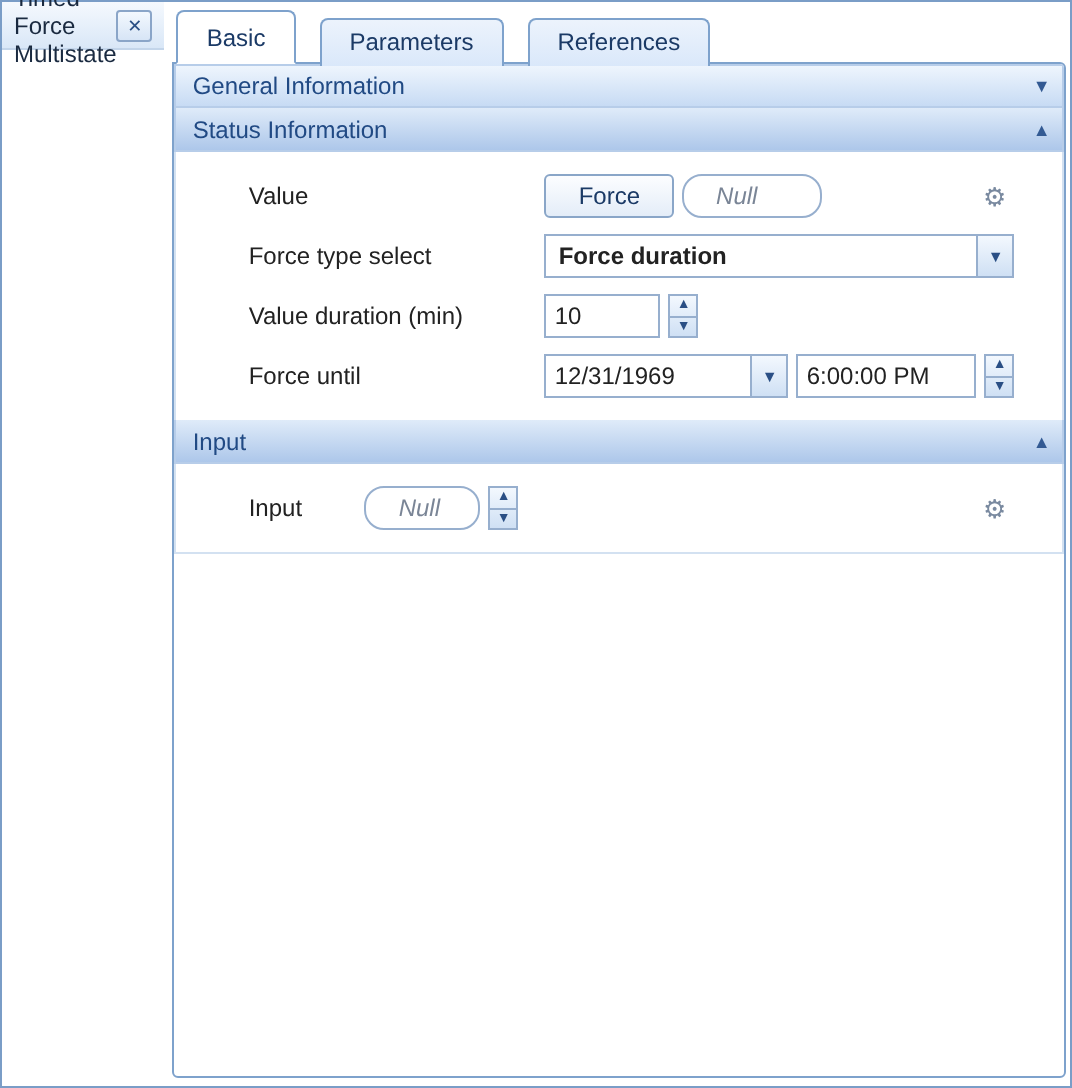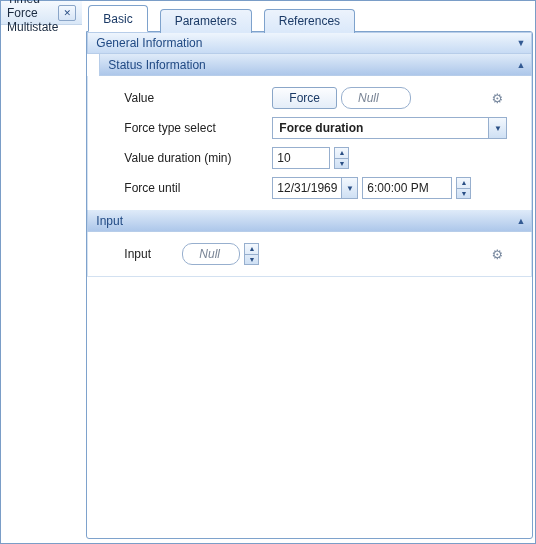--- a/index.html
+++ b/index.html
@@ -97,21 +97,20 @@
   }
   .section-header .chev {
     position: absolute;
     right: 6px; top: 50%;
     transform: translateY(-50%);
     font-size: 9px;
     color: #335a93;
   }
   .section-headers-block .section-header + .section-header {
     border-top: none;
-    margin-left: 12px;
   }
   .section-body {
     padding: 6px 8px;
     border-left: 1px solid #d3e1f1;
     border-right: 1px solid #d3e1f1;
   }
   .row {
     display: flex;
     align-items: center;
     min-height: 28px;
@@ -167,21 +166,21 @@
   .combo .combo-arrow, .datebox .dd-arrow {
     width: 18px;
     height: 100%;
     border-left: 1px solid #97afce;
     background: linear-gradient(#f3f8fe,#cfe0f4);
     display: flex; align-items: center; justify-content: center;
     font-size: 8px;
     color: #2a4f85;
   }
   .combo .combo-label { flex:1; }
-  .datebox { width: 86px; }
+  .datebox { width: 122px; }
   .datebox .val { flex:1; padding: 0 4px; }
   .timebox { width: 90px; padding: 0 4px; }
   .spinbox {
     width: 58px;
     padding: 0 0 0 4px;
   }
   .spinbox .val { flex:1; }
   .spin {
     width: 15px;
     height: 22px;

